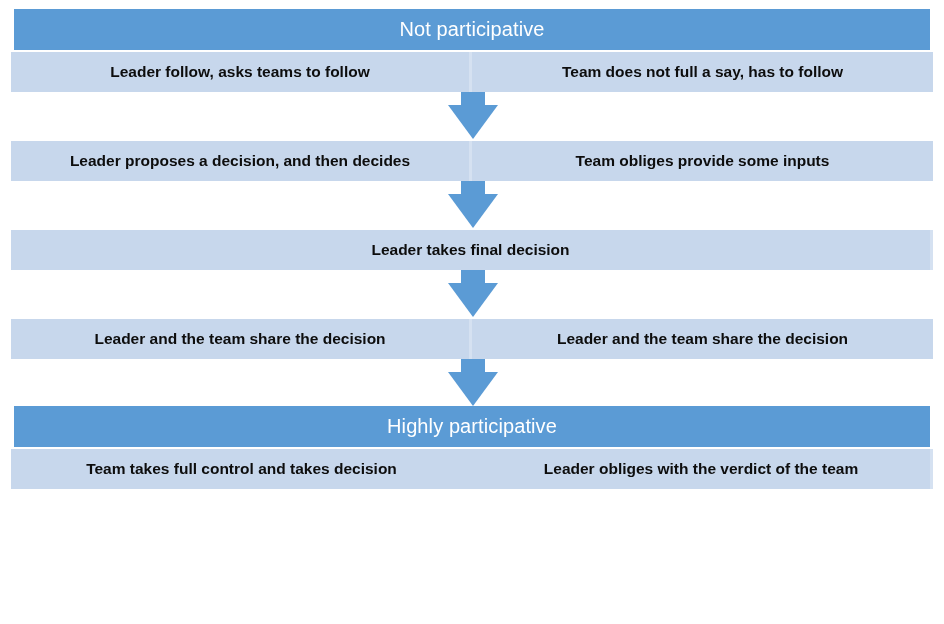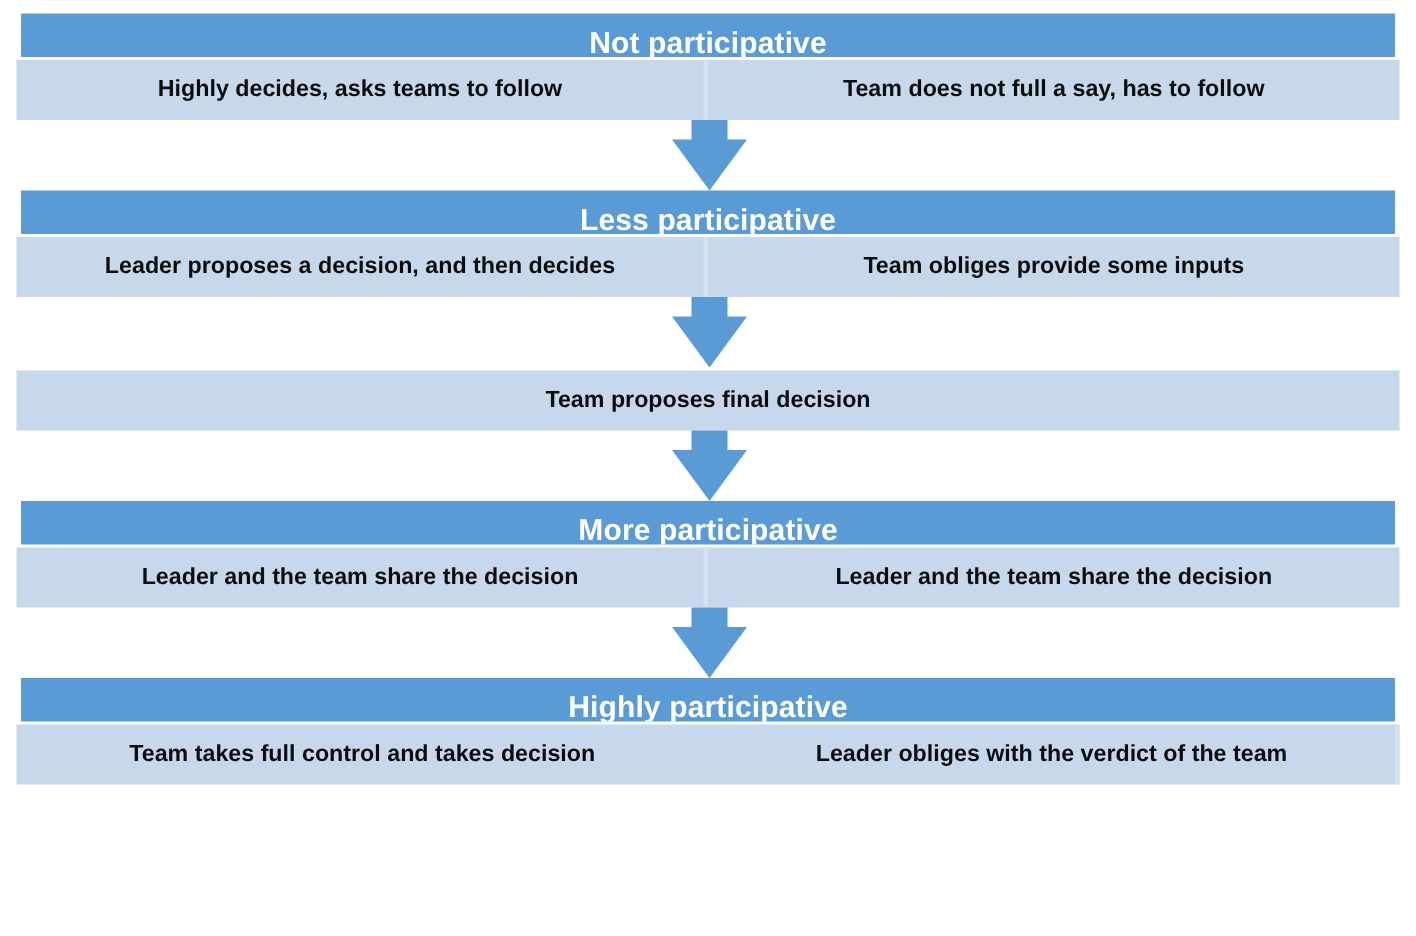--- a/index.html
+++ b/index.html
@@ -23,25 +23,25 @@
 
   
   .level {
     position: relative;
     width: 944px;
   }
 
   .level-header {
     box-sizing: border-box;
     margin: 0 14px;
-    height: 29px;
+    height: 41px;
     background: #5B9BD5;
     color: #ffffff;
     font-size: 20px;
-    font-weight: bold;
+    font-weight: normal;
     line-height: 41px;
     text-align: center;
     letter-spacing: 0.1px;
     white-space: nowrap;
     overflow: hidden;
   }
 
   .level-body {
     box-sizing: border-box;
     margin: 2px 11px 0 11px;
@@ -112,62 +112,60 @@
 </head>
 <body>
 
 <div id="diagram">
 
   <div class="spacer-top"></div>
 
   <div class="level">
     <div class="level-header">Not participative</div>
     <div class="level-body">
-      <div class="cell left">Highly decides, asks teams to follow</div>
+      <div class="cell left">Leader follow, asks teams to follow</div>
       <div class="cell right">Team does not full a say, has to follow</div>
     </div>
   </div>
 
   <div class="arrow-wrap">
     <div class="arrow">
       <div class="shaft"></div>
       <div class="head"></div>
     </div>
   </div>
 
   <div class="level">
-    <div class="level-header">Less participative</div>
     <div class="level-body">
       <div class="cell left">Leader proposes a decision, and then decides</div>
       <div class="cell right">Team obliges provide some inputs</div>
     </div>
   </div>
 
   <div class="arrow-wrap">
     <div class="arrow">
       <div class="shaft"></div>
       <div class="head"></div>
     </div>
   </div>
 
   <div class="level">
     <div class="level-body">
-      <div class="cell right">Team proposes final decision</div>
+      <div class="cell left">Leader takes final decision</div>
     </div>
   </div>
 
   <div class="arrow-wrap">
     <div class="arrow">
       <div class="shaft"></div>
       <div class="head"></div>
     </div>
   </div>
 
   <div class="level">
-    <div class="level-header">More participative</div>
     <div class="level-body">
       <div class="cell left">Leader and the team share the decision</div>
       <div class="cell right">Leader and the team share the decision</div>
     </div>
   </div>
 
   <div class="arrow-wrap">
     <div class="arrow">
       <div class="shaft"></div>
       <div class="head"></div>

